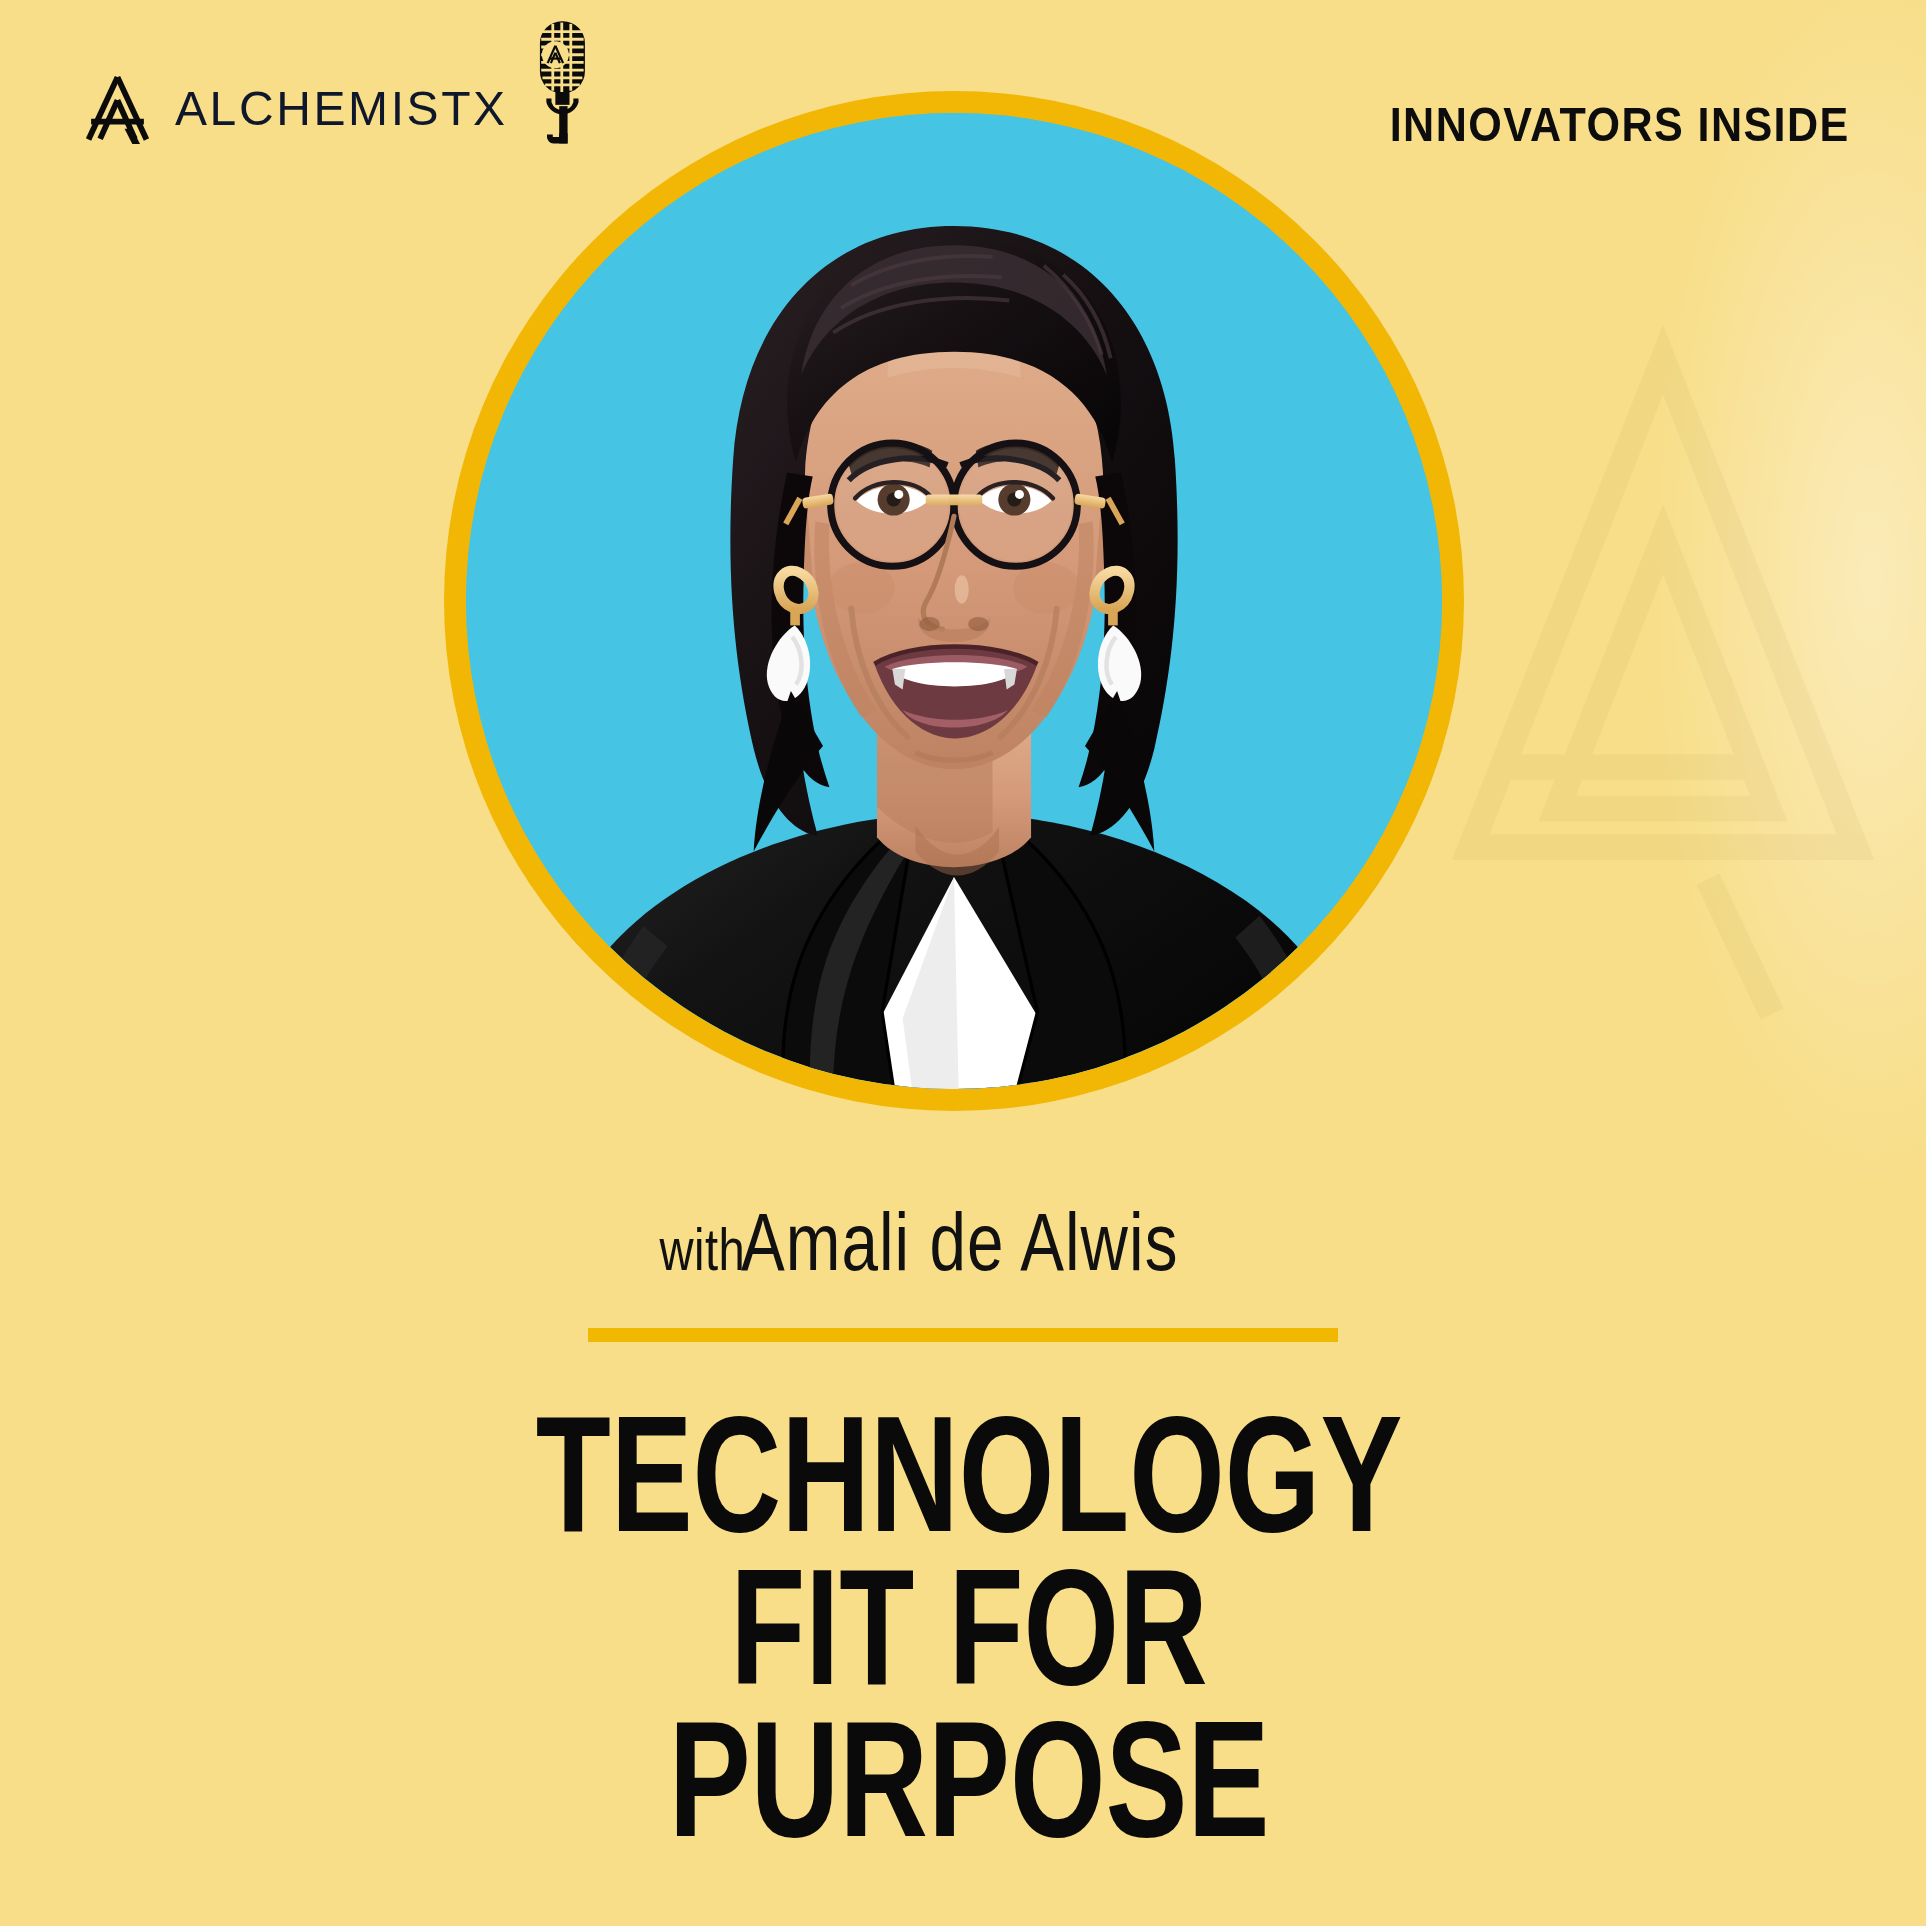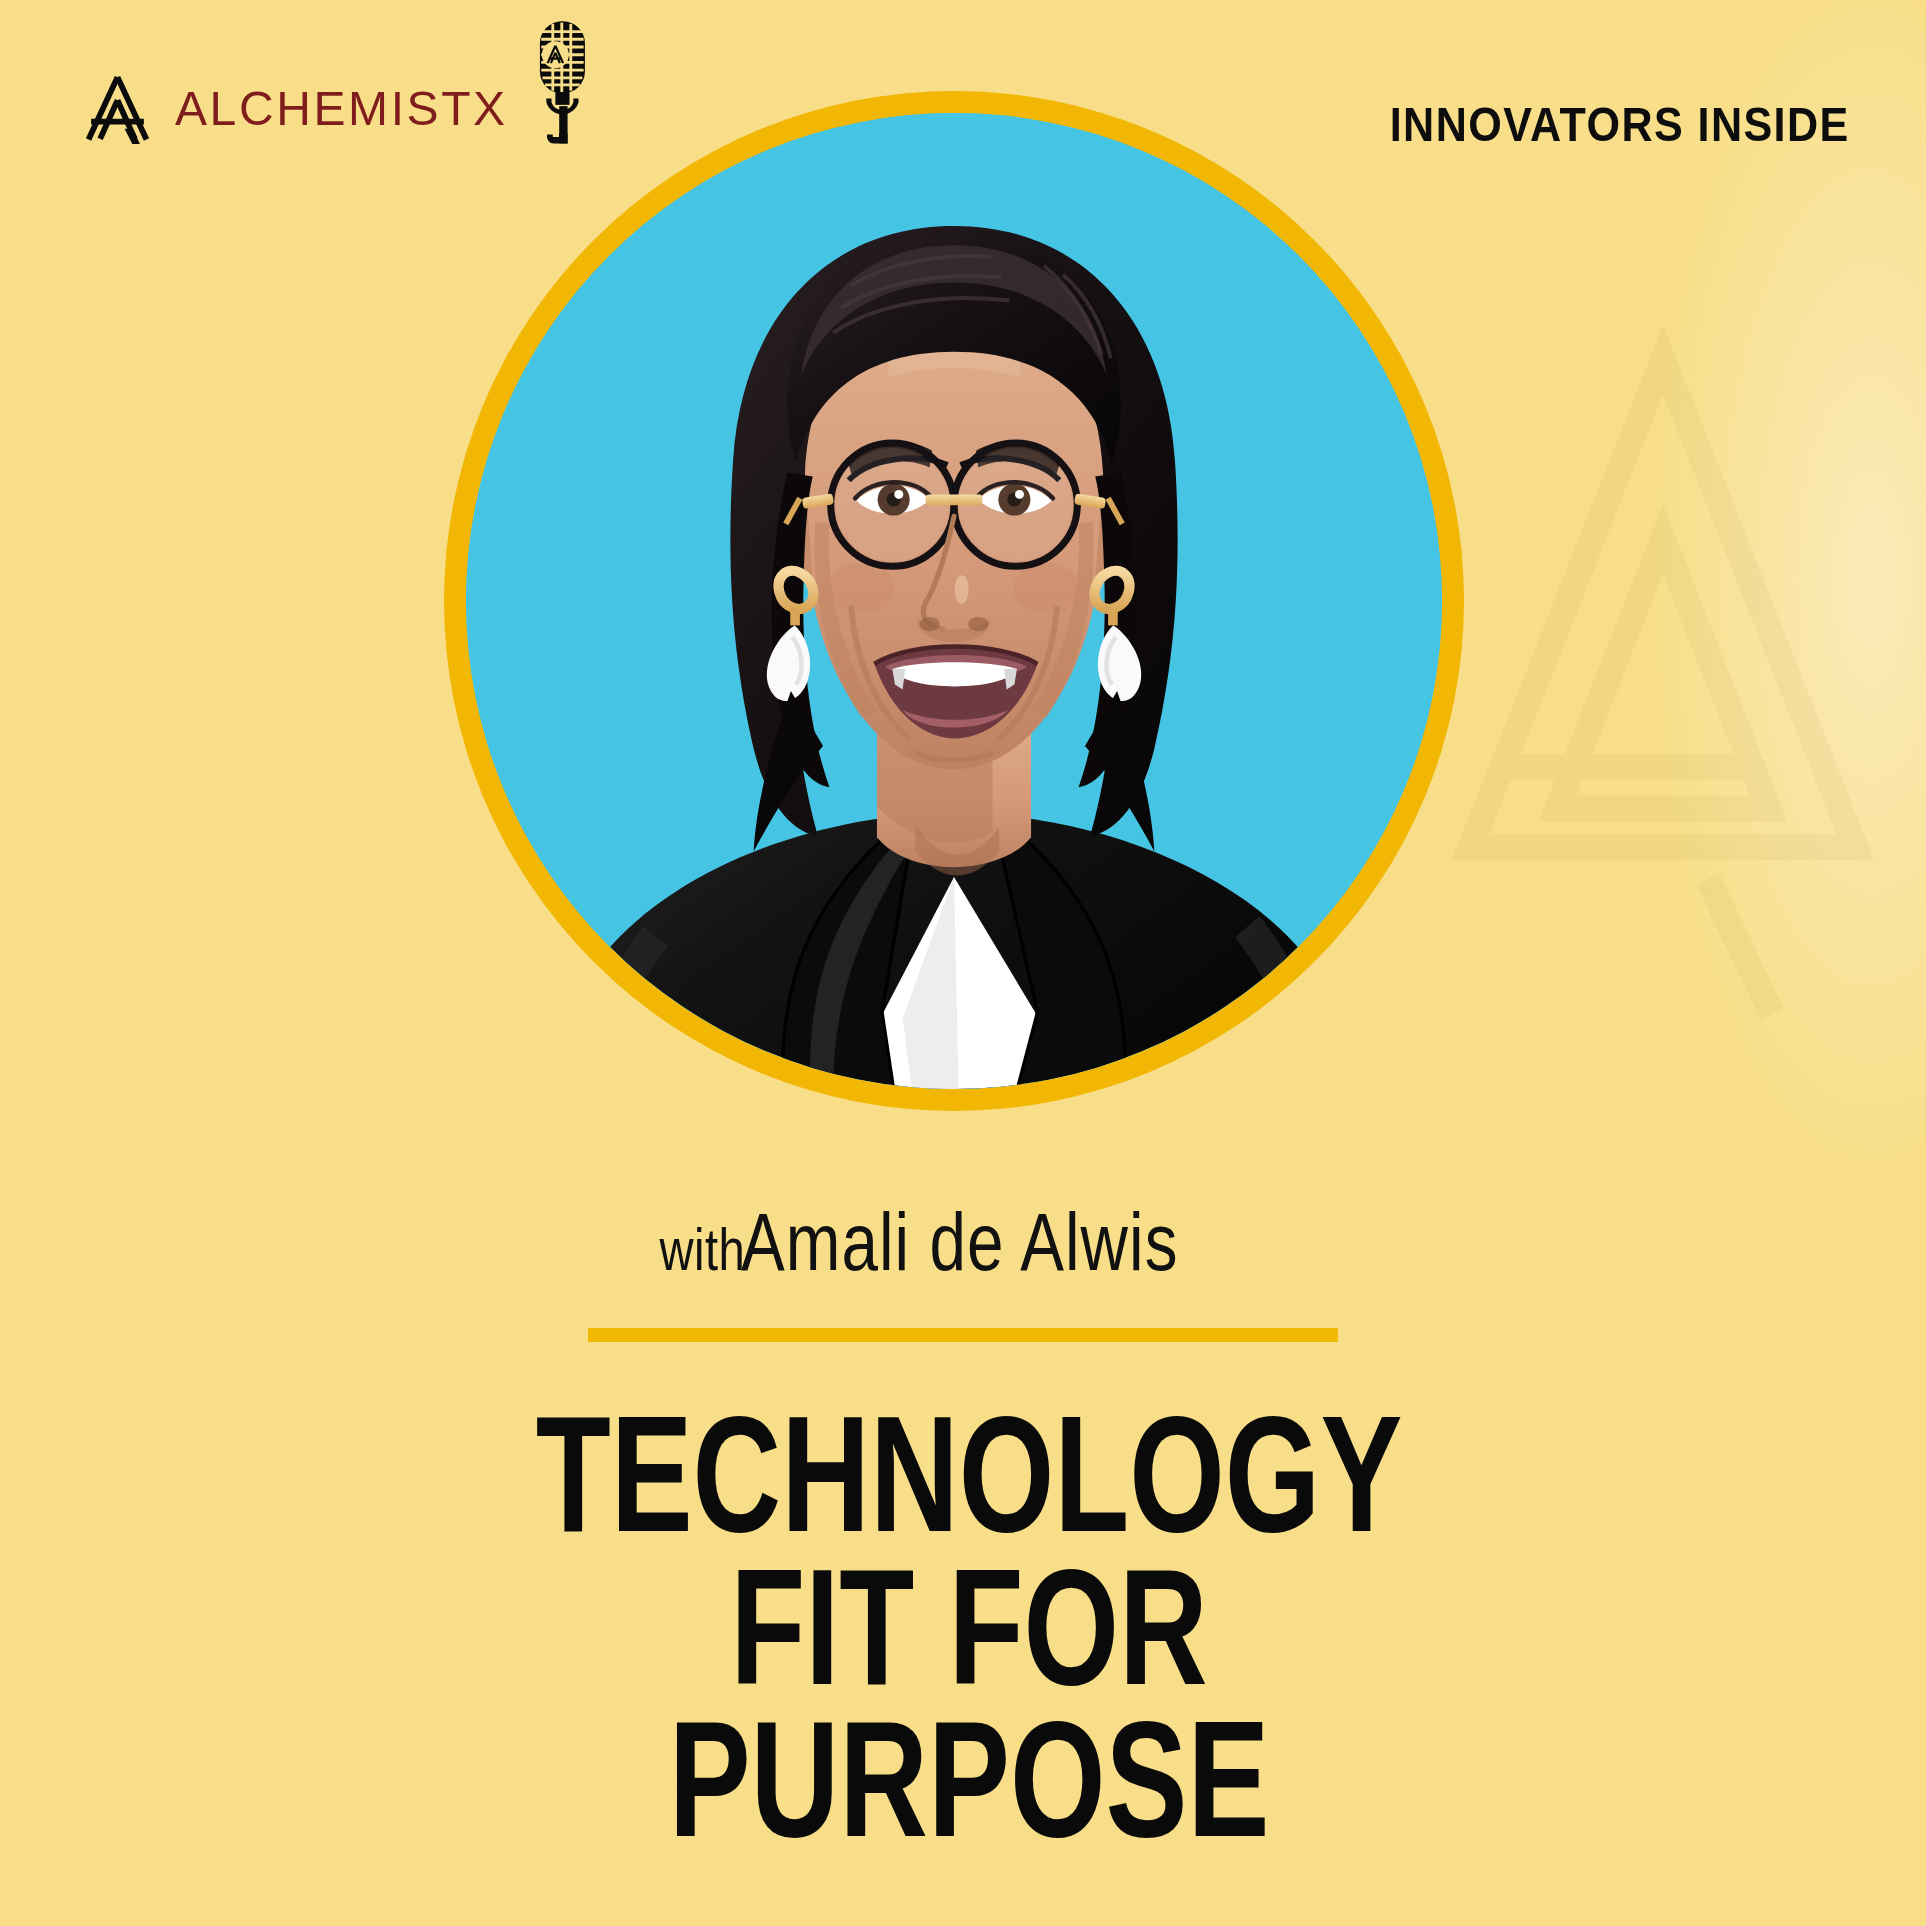--- a/index.html
+++ b/index.html
@@ -26,21 +26,21 @@
     pointer-events:none;
   }
 
   
   .brand{
     position:absolute;left:82px;top:62px;
     display:flex;align-items:center;gap:22px;
   }
   .brand-mark{width:71px;height:74px;display:block;}
   .brand-word{
-    font-size:48px;letter-spacing:2.6px;color:#7f1d1d;
+    font-size:48px;letter-spacing:2.6px;color:#0f172a;
     font-weight:400;line-height:1;white-space:nowrap;
     font-family:"Liberation Sans", sans-serif;
   }
   .mic{width:67px;height:135px;display:block;margin-left:6.4px;margin-top:-42px;}
 
   .show-name{
     position:absolute;right:76px;top:96px;
     font-size:49px;font-weight:700;color:#0d0d0d;
     letter-spacing:1.6px;white-space:nowrap;
     transform:scaleX(.88);transform-origin:right center;

